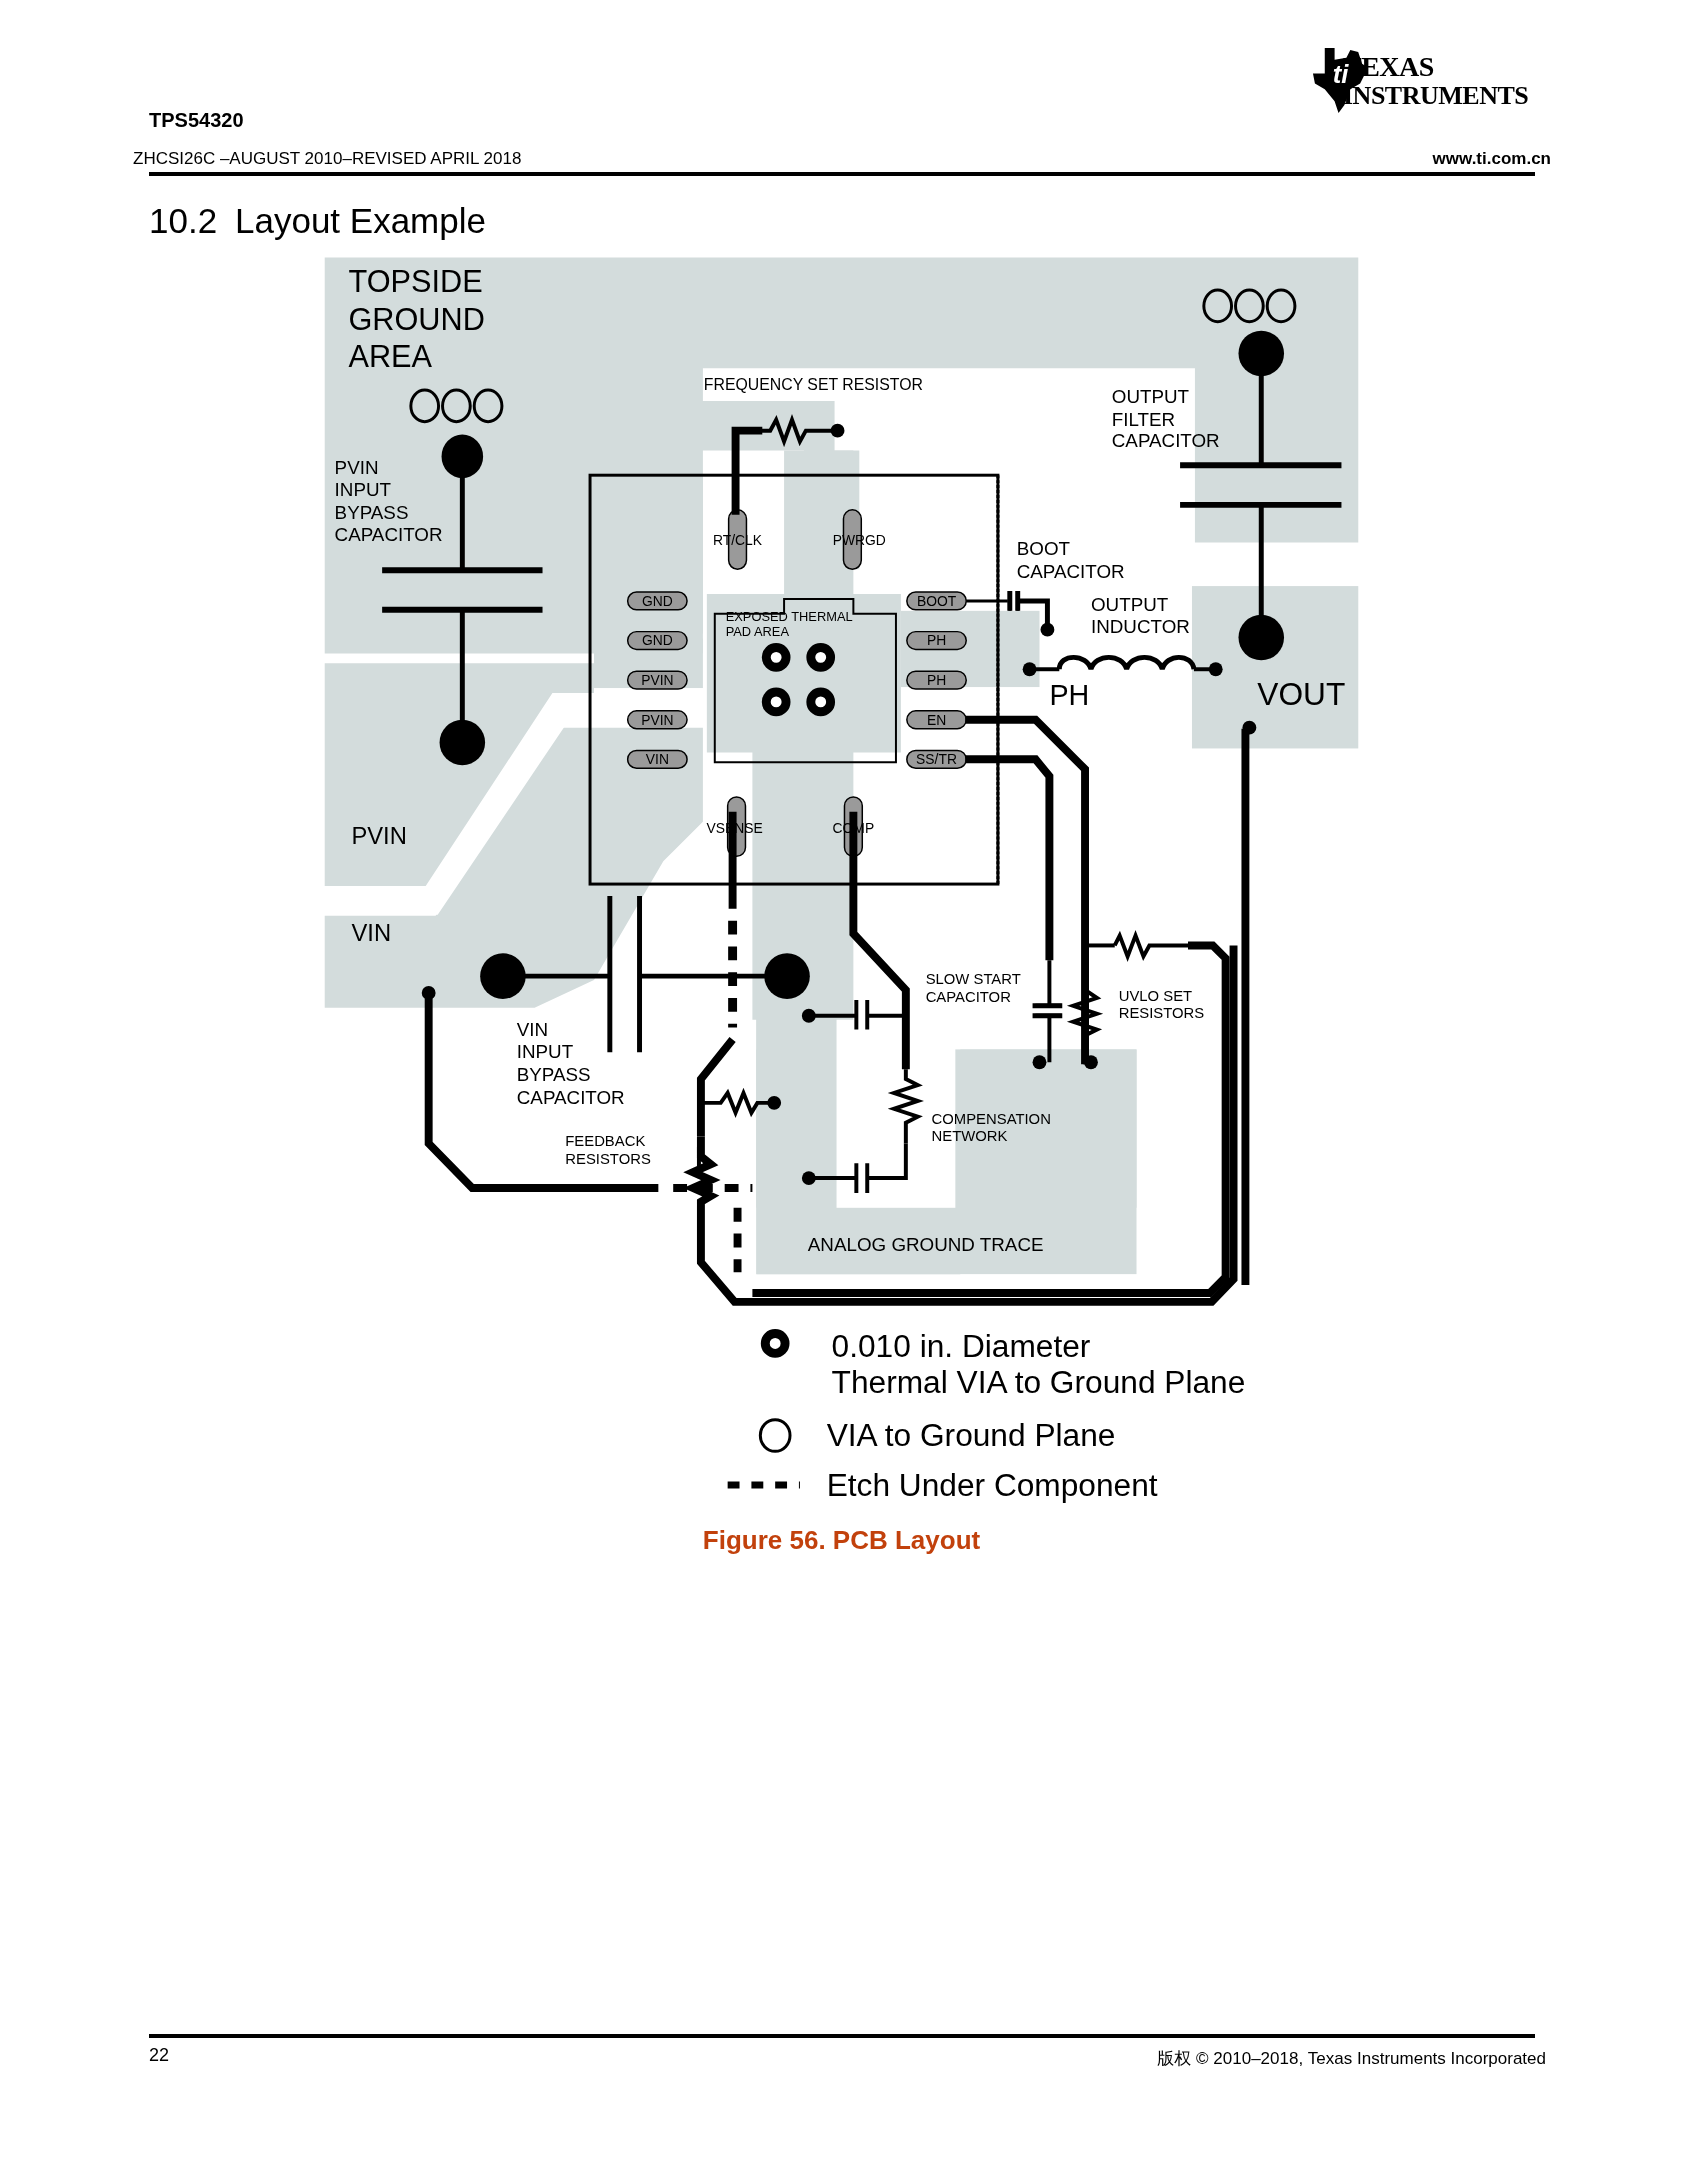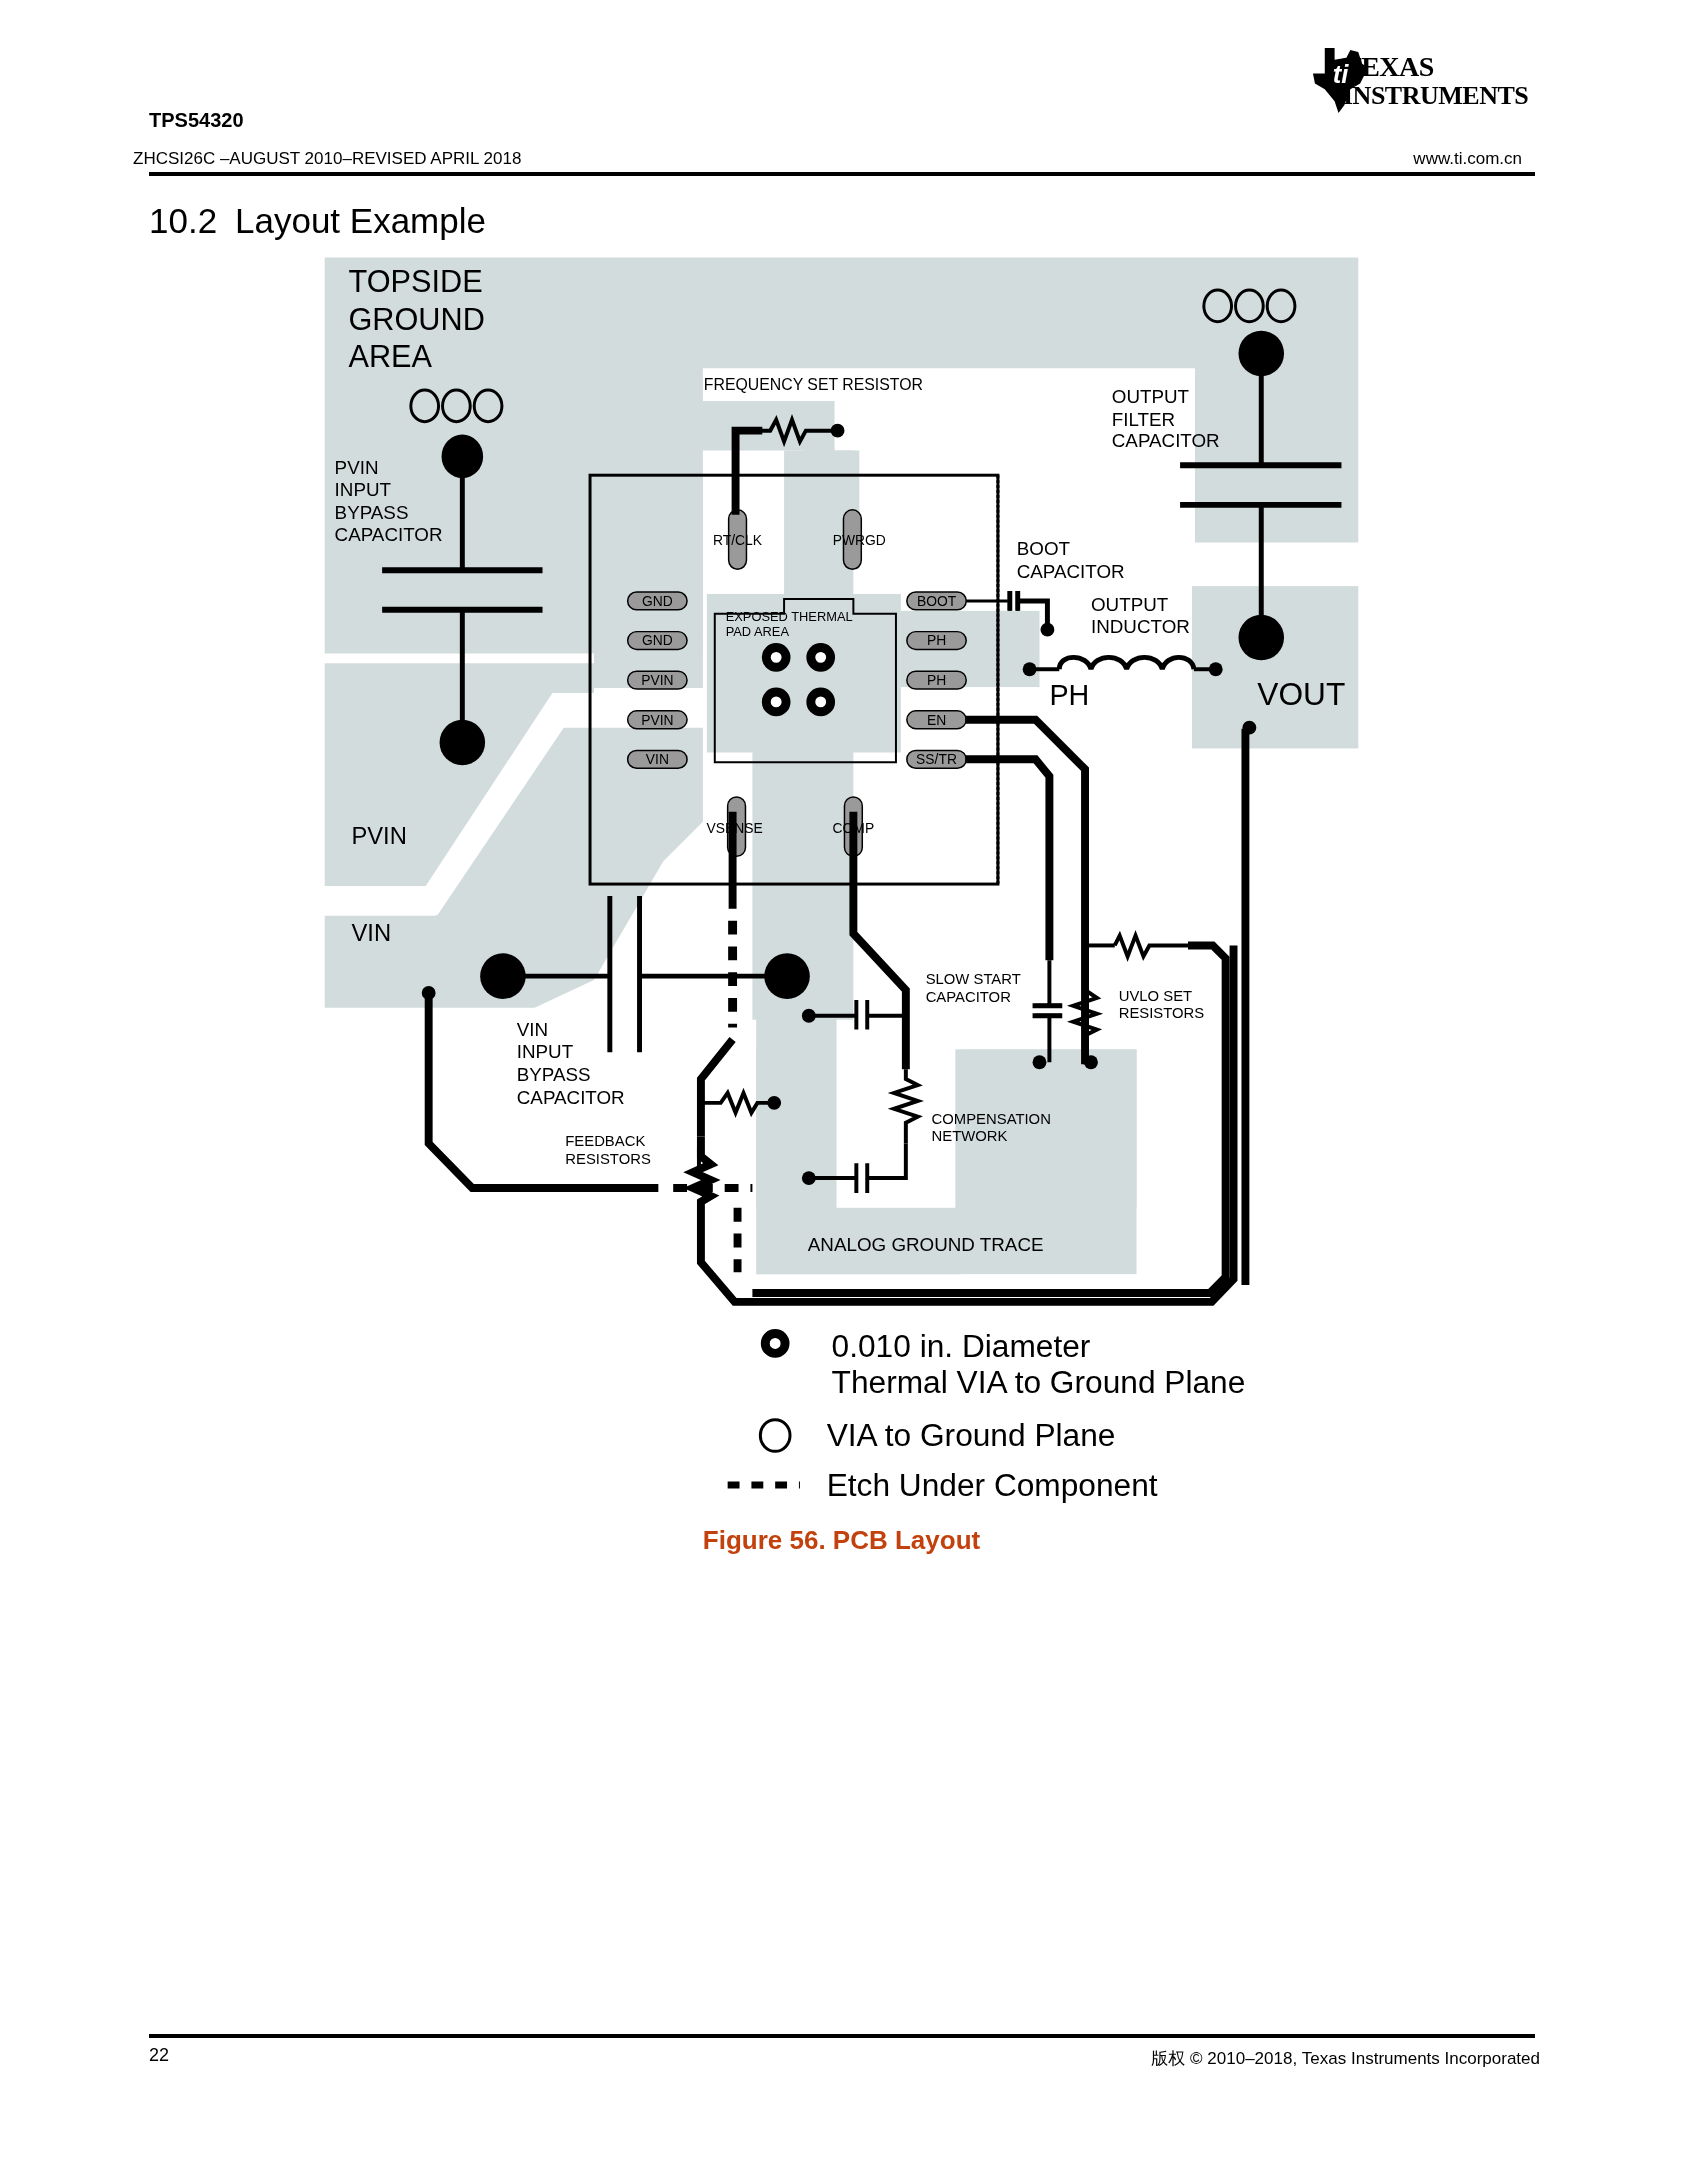--- a/index.html
+++ b/index.html
@@ -1,32 +1,32 @@
 <!DOCTYPE html>
 <html><head>
 <meta charset="utf-8">
 <style>
   html, body { margin:0; padding:0; background:#ffffff; }
   body { width:1683px; height:2178px; position:relative; overflow:hidden;
          font-family:"Liberation Sans", sans-serif; color:#000; }
   .abs { position:absolute; }
   #doc-title { left:149px; top:109px; font-size:20px; font-weight:bold; }
   #doc-id { left:133px; top:149px; font-size:17px; }
-  #site { right:161px; top:149px; font-size:17px; font-weight:normal; }
+  #site { right:132px; top:149px; font-size:17px; font-weight:bold; }
   #hdr-rule { left:149px; top:172px; width:1386px; height:4px; background:#000; }
   #logo { left:1311px; top:44px; width:257px; height:71px; }
   #logo-text1 { left:1343px; top:51px; font-family:"Liberation Serif", serif; font-weight:bold; font-size:28px; letter-spacing:-0.5px; }
   #logo-text2 { left:1343px; top:81px; font-family:"Liberation Serif", serif; font-weight:bold; font-size:26px; letter-spacing:-0.5px; }
   #section { left:149px; top:201px; font-size:35px; font-weight:normal; }
   #section-num { display:inline-block; width:86px; }
   #figure { left:0; top:0; width:1683px; height:1584px; }
   #caption { left:0; width:1683px; top:1525px; text-align:center; font-size:26px; font-weight:bold; color:#c2410c; }
   #ftr-rule { left:149px; top:2034px; width:1386px; height:4px; background:#000; }
   #page-num { left:149px; top:2045px; font-size:18px; }
-  #copyright { right:143px; top:2047px; font-size:17px; }
+  #copyright { right:137px; top:2047px; font-size:17px; }
   svg text { font-family:"Liberation Sans", sans-serif; }
 </style>
 </head>
 <body>
 
 <div class="abs" id="logo">
   <svg width="59" height="71" viewBox="0 0 60 72">
     <path d="M14 4 L24 4 L24 16 L36 14 L40 6 L48 8 L52 20 L58 24 L50 40 L40 46 L34 62 L28 70 L24 58 L14 46 L4 40 L2 30 L14 30 Z" fill="#000"></path>
     <text x="22" y="40" fill="#fff" font-size="26" font-style="italic" font-weight="bold" font-family="Liberation Serif, serif">ti</text>
   </svg>

